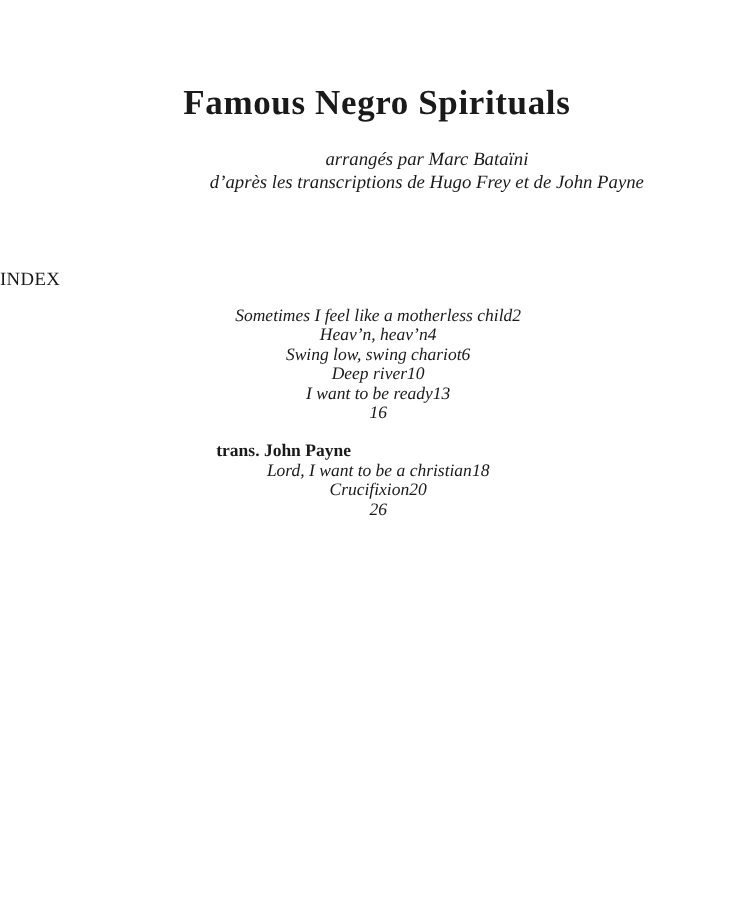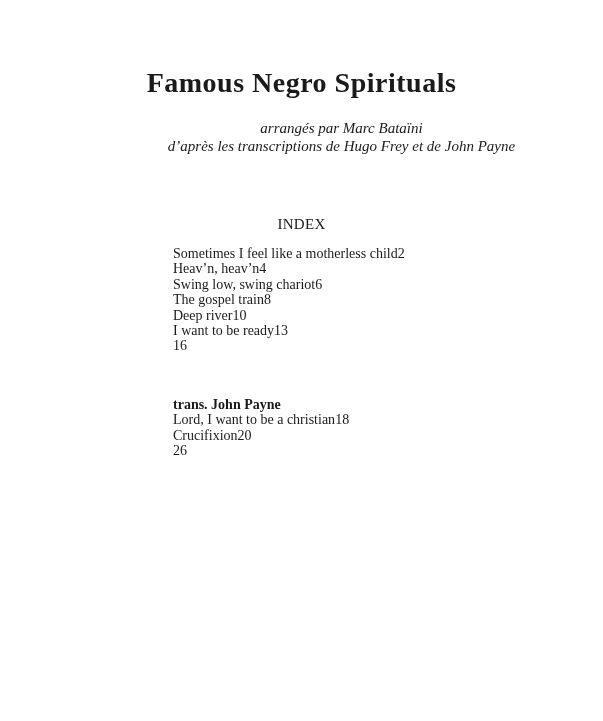--- a/index.html
+++ b/index.html
@@ -37,43 +37,43 @@
     font-style: italic;
     font-size: 15px;
     line-height: 18px;
     padding-left: 40px;
   }
   .index-heading {
     position: absolute;
     top: 216px;
     left: 0;
     width: 603px;
-    text-align: center;
     font-size: 15px;
     line-height: 17px;
     letter-spacing: 0.3px;
   }
   .index-list {
     position: absolute;
     top: 246px;
     left: 173px;
     width: 259px;
     font-size: 14px;
     line-height: 15.4px;
   }
   .section-heading {
     font-weight: bold;
   }
   .section-second {
-    margin-top: 43px;
+    margin-top: 16px;
   }
   .entry {
     display: flex;
-    justify-content: flex-start;
+    justify-content: center;
     align-items: baseline;
+    font-style: italic;
   }
   .entry-title {
     white-space: nowrap;
   }
   .entry-page {
     text-align: right;
   }
 </style>
 </head>
 <body>
@@ -99,24 +99,20 @@
       </div>
       <div class="entry">
         <span class="entry-title">Heav’n, heav’n</span>
         <span class="entry-page">4</span>
       </div>
       <div class="entry">
         <span class="entry-title">Swing low, swing chariot</span>
         <span class="entry-page">6</span>
       </div>
       <div class="entry">
-        <span class="entry-title">The gospel train</span>
-        <span class="entry-page">8</span>
-      </div>
-      <div class="entry">
         <span class="entry-title">Deep river</span>
         <span class="entry-page">10</span>
       </div>
       <div class="entry">
         <span class="entry-title">I want to be ready</span>
         <span class="entry-page">13</span>
       </div>
       <div class="entry">
         <span class="entry-page">16</span>
       </div>

